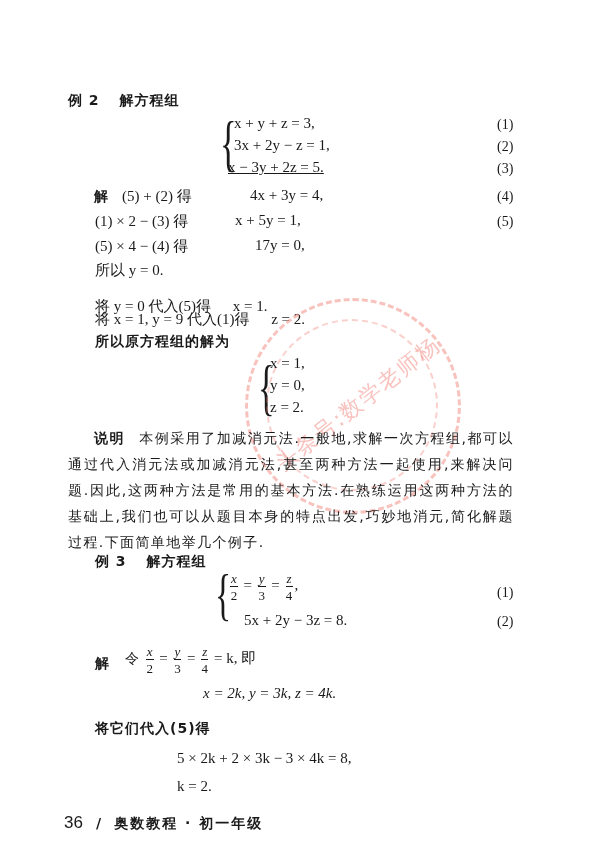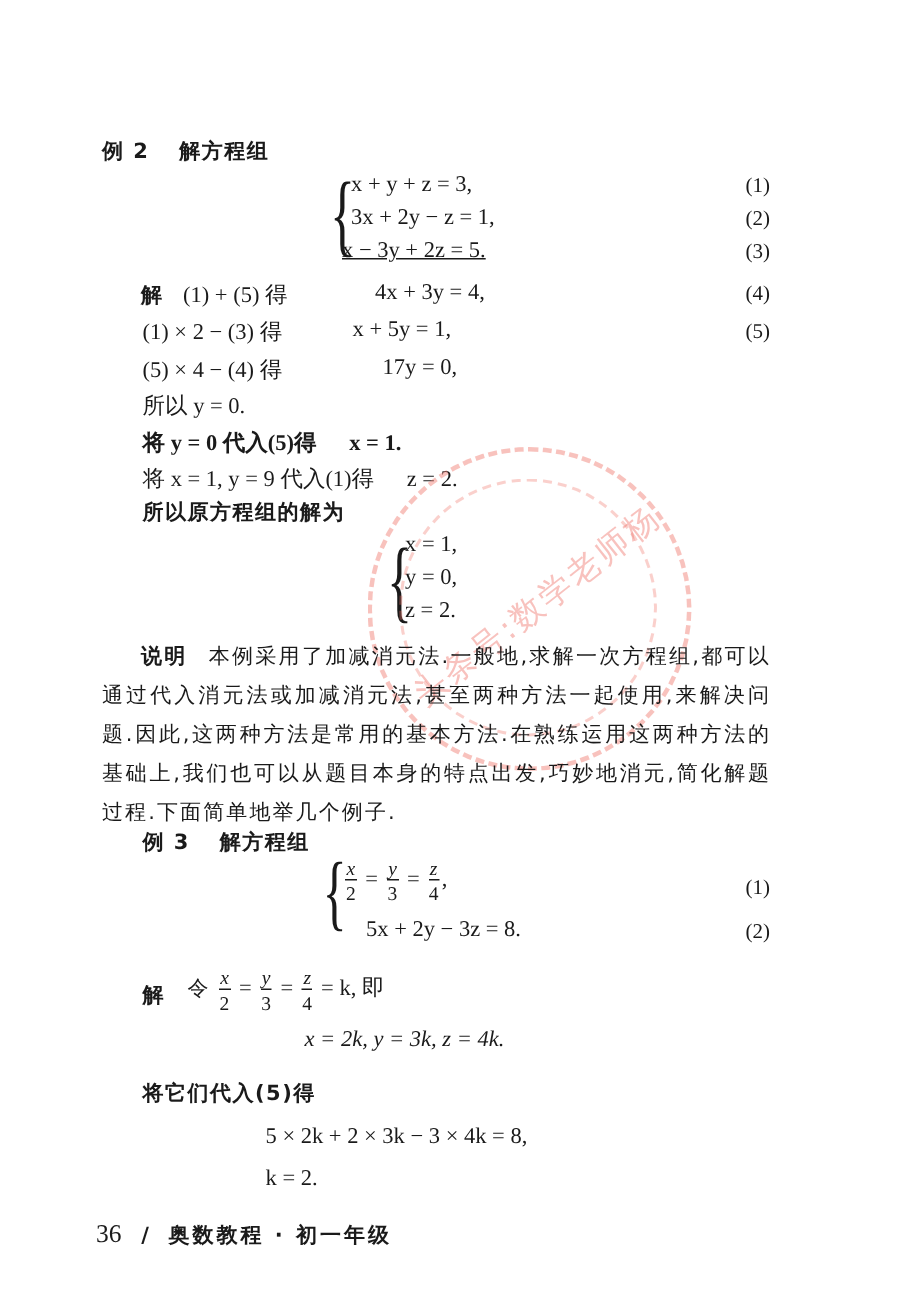--- a/index.html
+++ b/index.html
@@ -18,54 +18,54 @@
   .para { position:absolute; left:68px; width:446px; font-family:"DejaVu Sans","Liberation Sans",sans-serif;
           font-size:14px; line-height:26px; letter-spacing:1.4px; text-align:justify; }
   .watermark { position:absolute; left:245px; top:298px; width:210px; height:210px; border-radius:50%;
                border:3px dashed rgba(240,120,110,0.45); pointer-events:none; }
   .watermark-inner { position:absolute; left:18px; top:18px; width:168px; height:168px; border-radius:50%;
                border:2px dashed rgba(240,120,110,0.35); }
   .wm-text { position:absolute; left:-10px; top:88px; width:240px; text-align:center;
              transform:rotate(-38deg); color:rgba(240,120,110,0.45);
              font-family:"DejaVu Sans", sans-serif; font-size:22px; letter-spacing:2px; }
   .footer { font-family:"DejaVu Sans", "Liberation Sans", sans-serif; font-size:14px; font-weight:bold; }
-  .pagenum { font-family:Liberation Serif, serif; font-size:17px; }
+  .pagenum { font-family:Liberation Sans, sans-serif; font-size:17px; }
 </style>
 </head>
 <body>
 
 <div class="abs cn bold" style="left:68px;top:92px;">
   <span>例 2</span>
   <span style="margin-left:14px;">解方程组</span>
 </div>
 
 <div class="abs brace" style="left:220px;top:108px;font-size:58px;transform:scale(0.6,1.05);">{</div>
 
 <div class="abs math" style="left:234px;top:115px;">x + y + z = 3,</div>
 <div class="abs eqno" style="left:497px;top:117px;">(1)</div>
 <div class="abs math" style="left:234px;top:137px;">3x + 2y − z = 1,</div>
 <div class="abs eqno" style="left:497px;top:139px;">(2)</div>
 <div class="abs math" style="left:228px;top:159px;text-decoration:underline;">x − 3y + 2z = 5.</div>
 <div class="abs eqno" style="left:497px;top:161px;">(3)</div>
 
 <div class="abs cn bold" style="left:94px;top:188px;">解</div>
-<div class="abs math" style="left:122px;top:187px;">(1) + (5) 得</div>
+<div class="abs math" style="left:122px;top:187px;">(5) + (2) 得</div>
 <div class="abs math" style="left:240px;top:187px;margin-left:10px;">4x + 3y = 4,</div>
 <div class="abs eqno" style="left:497px;top:189px;">(4)</div>
 
 <div class="abs math" style="left:95px;top:212px;">(1) × 2 − (3) 得</div>
 <div class="abs math" style="left:235px;top:212px;">x + 5y = 1,</div>
 <div class="abs eqno" style="left:497px;top:214px;">(5)</div>
 
 <div class="abs math" style="left:95px;top:237px;">(5) × 4 − (4) 得</div>
 <div class="abs math" style="left:235px;top:237px;margin-left:20px;">17y = 0,</div>
 
 <div class="abs math" style="left:95px;top:261px;">所以 y = 0.</div>
 
-<div class="abs math" style="left:95px;top:286px;font-weight:bold;">
+<div class="abs math" style="left:95px;top:297px;">
   <span>将 y = 0 代入(5)得</span>
   <span style="margin-left:18px;">x = 1.</span>
 </div>
 <div class="abs math" style="left:95px;top:310px;">
   <span>将 x = 1, y = 9 代入(1)得</span>
   <span style="margin-left:18px;">z = 2.</span>
 </div>
 
 <div class="abs cn bold" style="left:95px;top:333px;text-align:center;">所以原方程组的解为</div>
 

